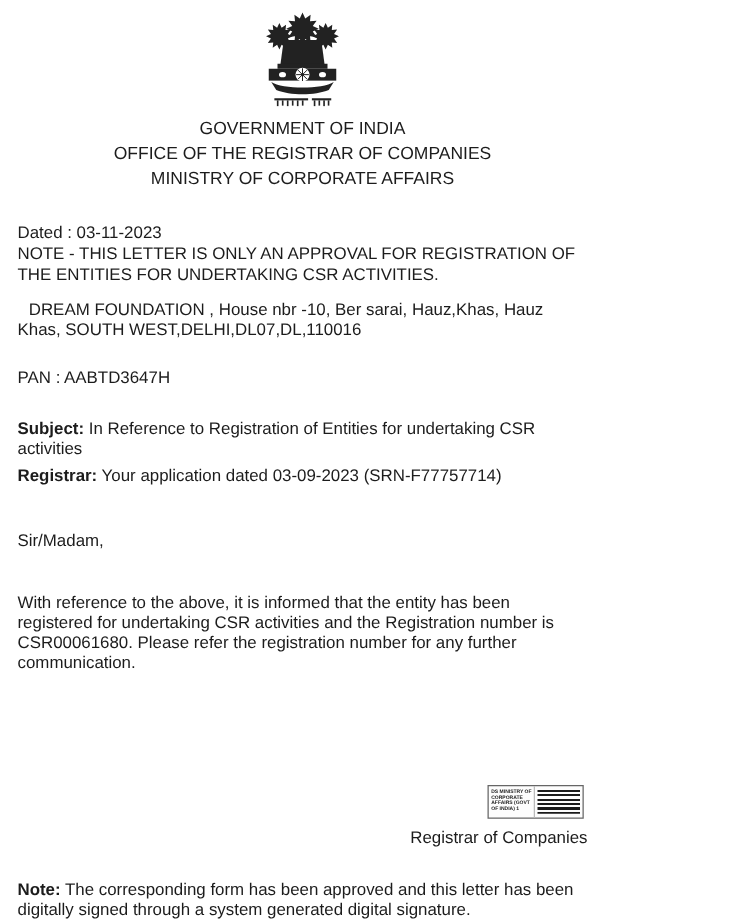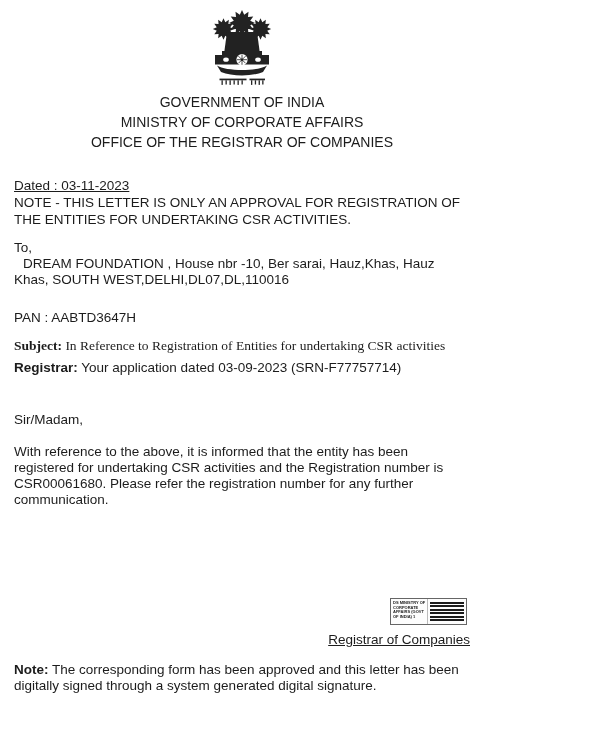--- a/index.html
+++ b/index.html
@@ -9,48 +9,48 @@
     -webkit-font-smoothing:antialiased;
   }
   .page{
     box-sizing:border-box;width:484px;height:736px;
     padding:8px 14px 0 14px;color:#1c1c1c;
     font-size:13.5px;line-height:16px;
   }
   .emblem-wrap{text-align:center;}
   .emblem-wrap svg{display:inline-block;}
   .gov-header{text-align:center;font-size:14px;line-height:20px;margin-top:2px;}
-  .dated{margin-top:26px;text-decoration:underline;}
+  .dated{margin-top:26px;}
   .note-caps{line-height:17px;}
   .to-block{margin-top:12px;}
   .address{text-indent:9px;}
   .pan{margin-top:22px;}
-  .subject{margin-top:12px;font-family:Liberation Serif, serif;}
+  .subject{margin-top:25px;}
   .reference{margin-top:6px;}
   .bold{font-weight:bold;}
   .salutation{margin-top:36px;}
-  .body-para{margin-top:16px;}
+  .body-para{margin-top:33px;}
   .sig-block{margin-top:90px;text-align:right;}
   .stamp{
     display:inline-flex;box-sizing:border-box;width:77px;height:27px;
     border:1px solid #666;background:#fdfdfd;text-align:left;
     vertical-align:bottom;margin-right:3px;
   }
   .stamp-left{
     box-sizing:border-box;width:37px;font-size:4px;line-height:4.6px;
     padding:2px 1px 1px 2px;color:#222;border-right:1px solid #bbb;
     overflow:hidden;font-weight:bold;
   }
   .stamp-right{
     flex:1;margin:3px 2px 3px 2px;
     background:repeating-linear-gradient(180deg,#1b1b1b 0px,#1b1b1b 1.7px,rgba(0,0,0,0) 1.7px,rgba(0,0,0,0) 3.5px);
   }
-  .registrar{margin-top:7px;text-align:right;text-decoration:underline;}
+  .registrar{margin-top:7px;text-align:right;}
   .roc{margin-top:18px;text-align:right;}
-  .footer-note{margin-top:14px;}
+  .footer-note{margin-top:26px;}
 </style>
 </head>
 <body>
 
 <div class="page">
 
   <div class="emblem-wrap">
     <svg width="80" height="78" viewBox="0 0 80 78" xmlns="http://www.w3.org/2000/svg" role="img" aria-label="State Emblem of India (Lion Capital of Ashoka)">
       <defs>
         <polygon id="mane" fill="#222" points="13,0 8.21,2.2 11.26,6.5 6.01,6.01 6.5,11.26 2.2,8.21 0,13 -2.2,8.21 -6.5,11.26 -6.01,6.01 -11.26,6.5 -8.21,2.2 -13,0 -8.21,-2.2 -11.26,-6.5 -6.01,-6.01 -6.5,-11.26 -2.2,-8.21 0,-13 2.2,-8.21 6.5,-11.26 6.01,-6.01 11.26,-6.5 8.21,-2.2"></polygon>
@@ -91,30 +91,29 @@
         <rect x="49" y="72.3" width="1.3" height="4.6"></rect>
         <rect x="52.8" y="72.3" width="1.3" height="4.2"></rect>
         <rect x="56.6" y="72.3" width="1.3" height="4.6"></rect>
         <rect x="60.2" y="72.3" width="1.3" height="4.2"></rect>
       </g>
     </svg>
   </div>
 
   <div class="gov-header">
     <div>GOVERNMENT OF INDIA</div>
+    <div>OFFICE OF THE REGISTRAR OF COMPANIES</div>
     <div>MINISTRY OF CORPORATE AFFAIRS</div>
-    <div>OFFICE OF THE REGISTRAR OF COMPANIES</div>
   </div>
 
   <div class="dated">Dated : 03-11-2023</div>
 
   <div class="note-caps">NOTE - THIS LETTER IS ONLY AN APPROVAL FOR REGISTRATION OF THE ENTITIES FOR UNDERTAKING CSR ACTIVITIES.</div>
 
   <div class="to-block">
-    <div>To,</div>
     <div class="address">DREAM FOUNDATION , House nbr -10, Ber sarai, Hauz,Khas, Hauz Khas, SOUTH WEST,DELHI,DL07,DL,110016</div>
   </div>
 
   <div class="pan">PAN : AABTD3647H</div>
 
   <div class="subject"><span class="bold">Subject:</span><span> In Reference to Registration of Entities for undertaking CSR activities</span></div>
 
   <div class="reference"><span class="bold">Registrar:</span><span> Your application dated 03-09-2023 (SRN-F77757714)</span></div>
 
   <div class="salutation">Sir/Madam,</div>

